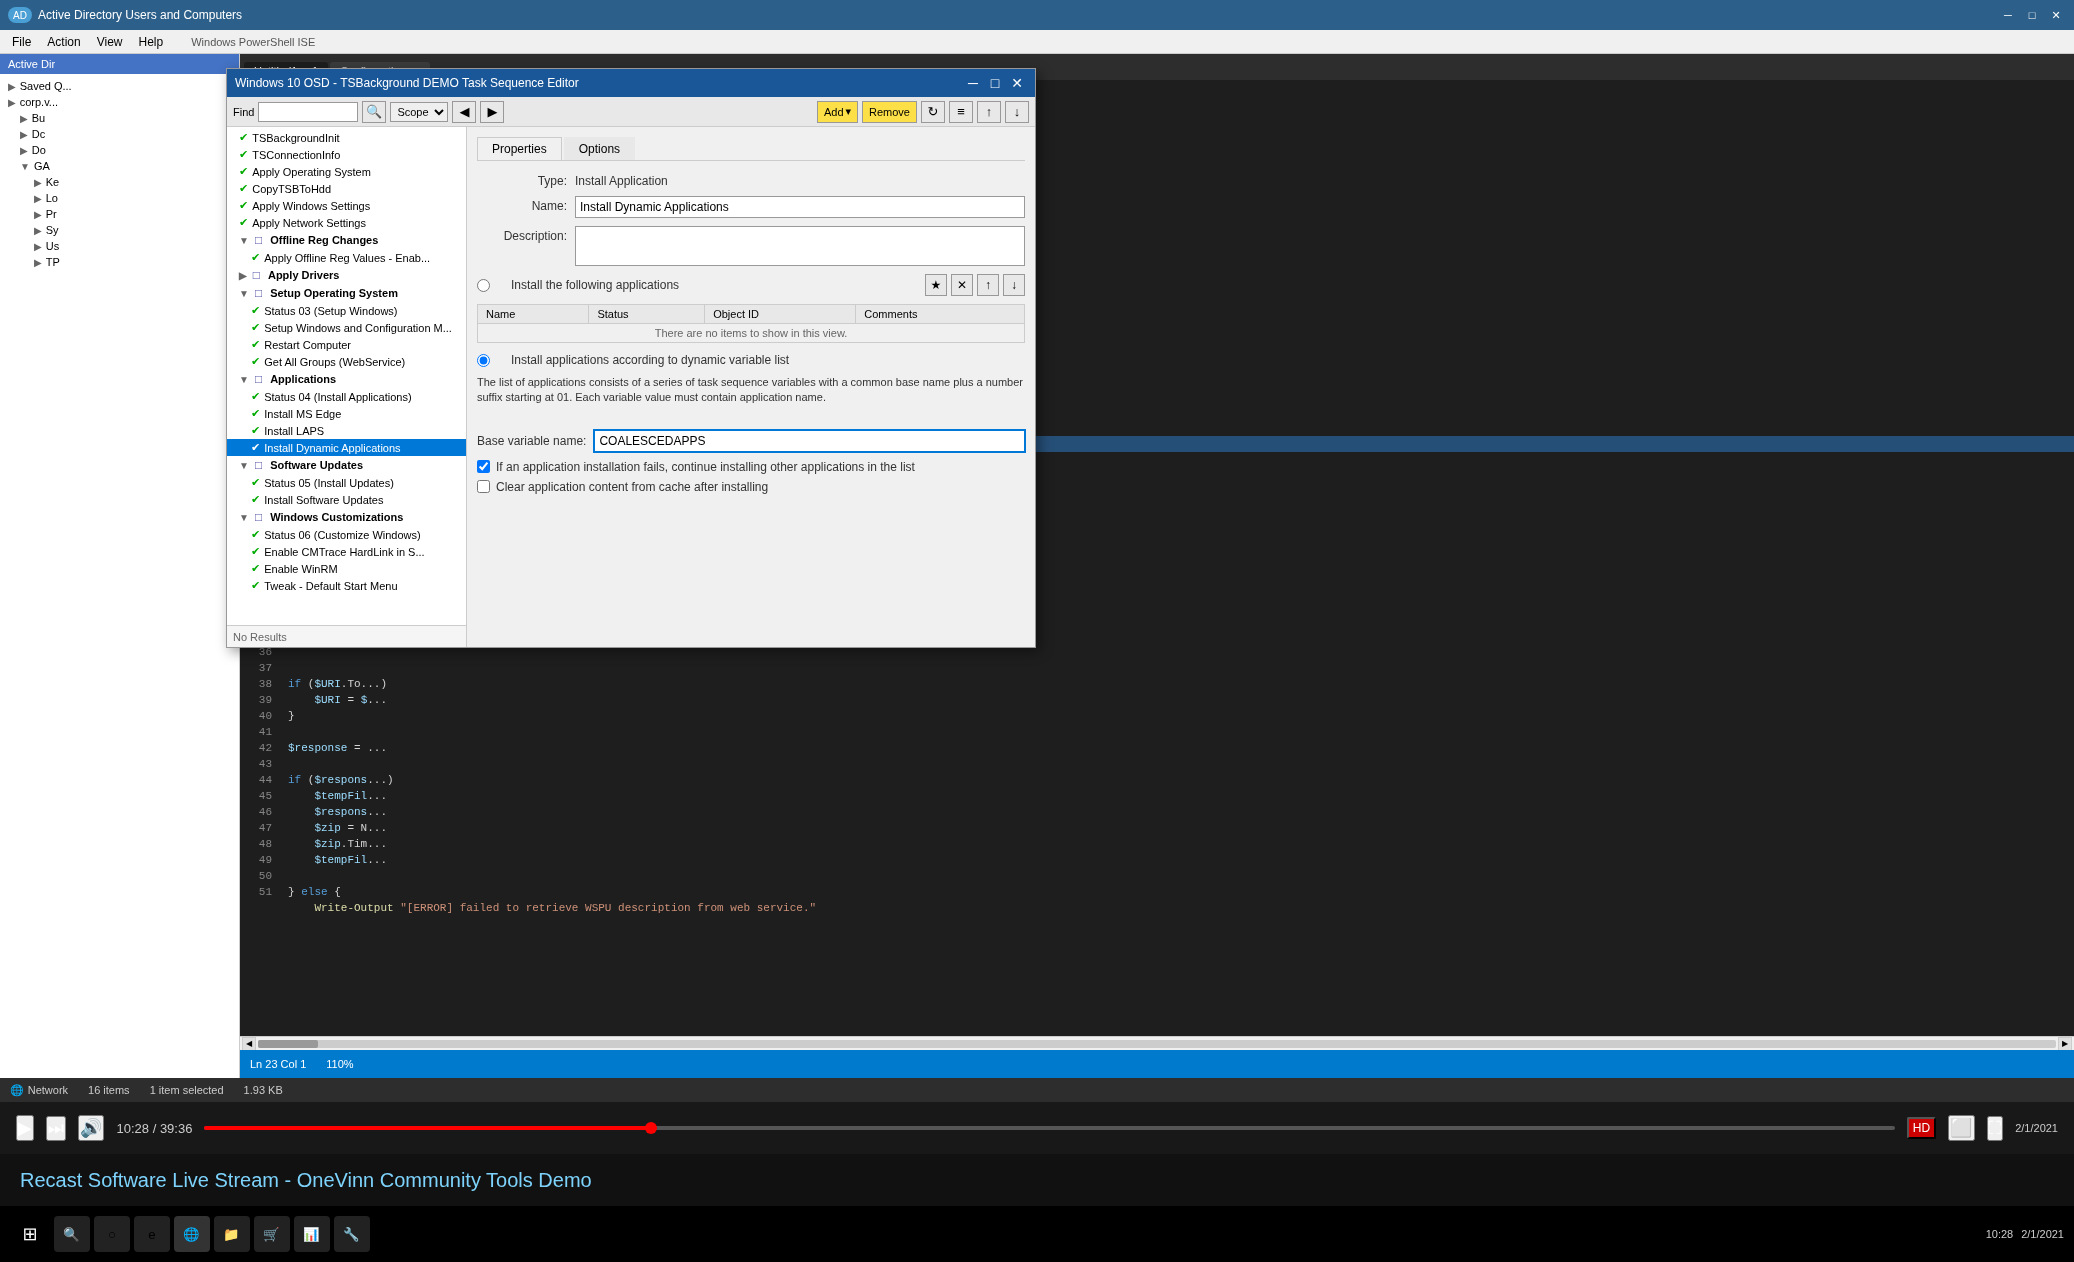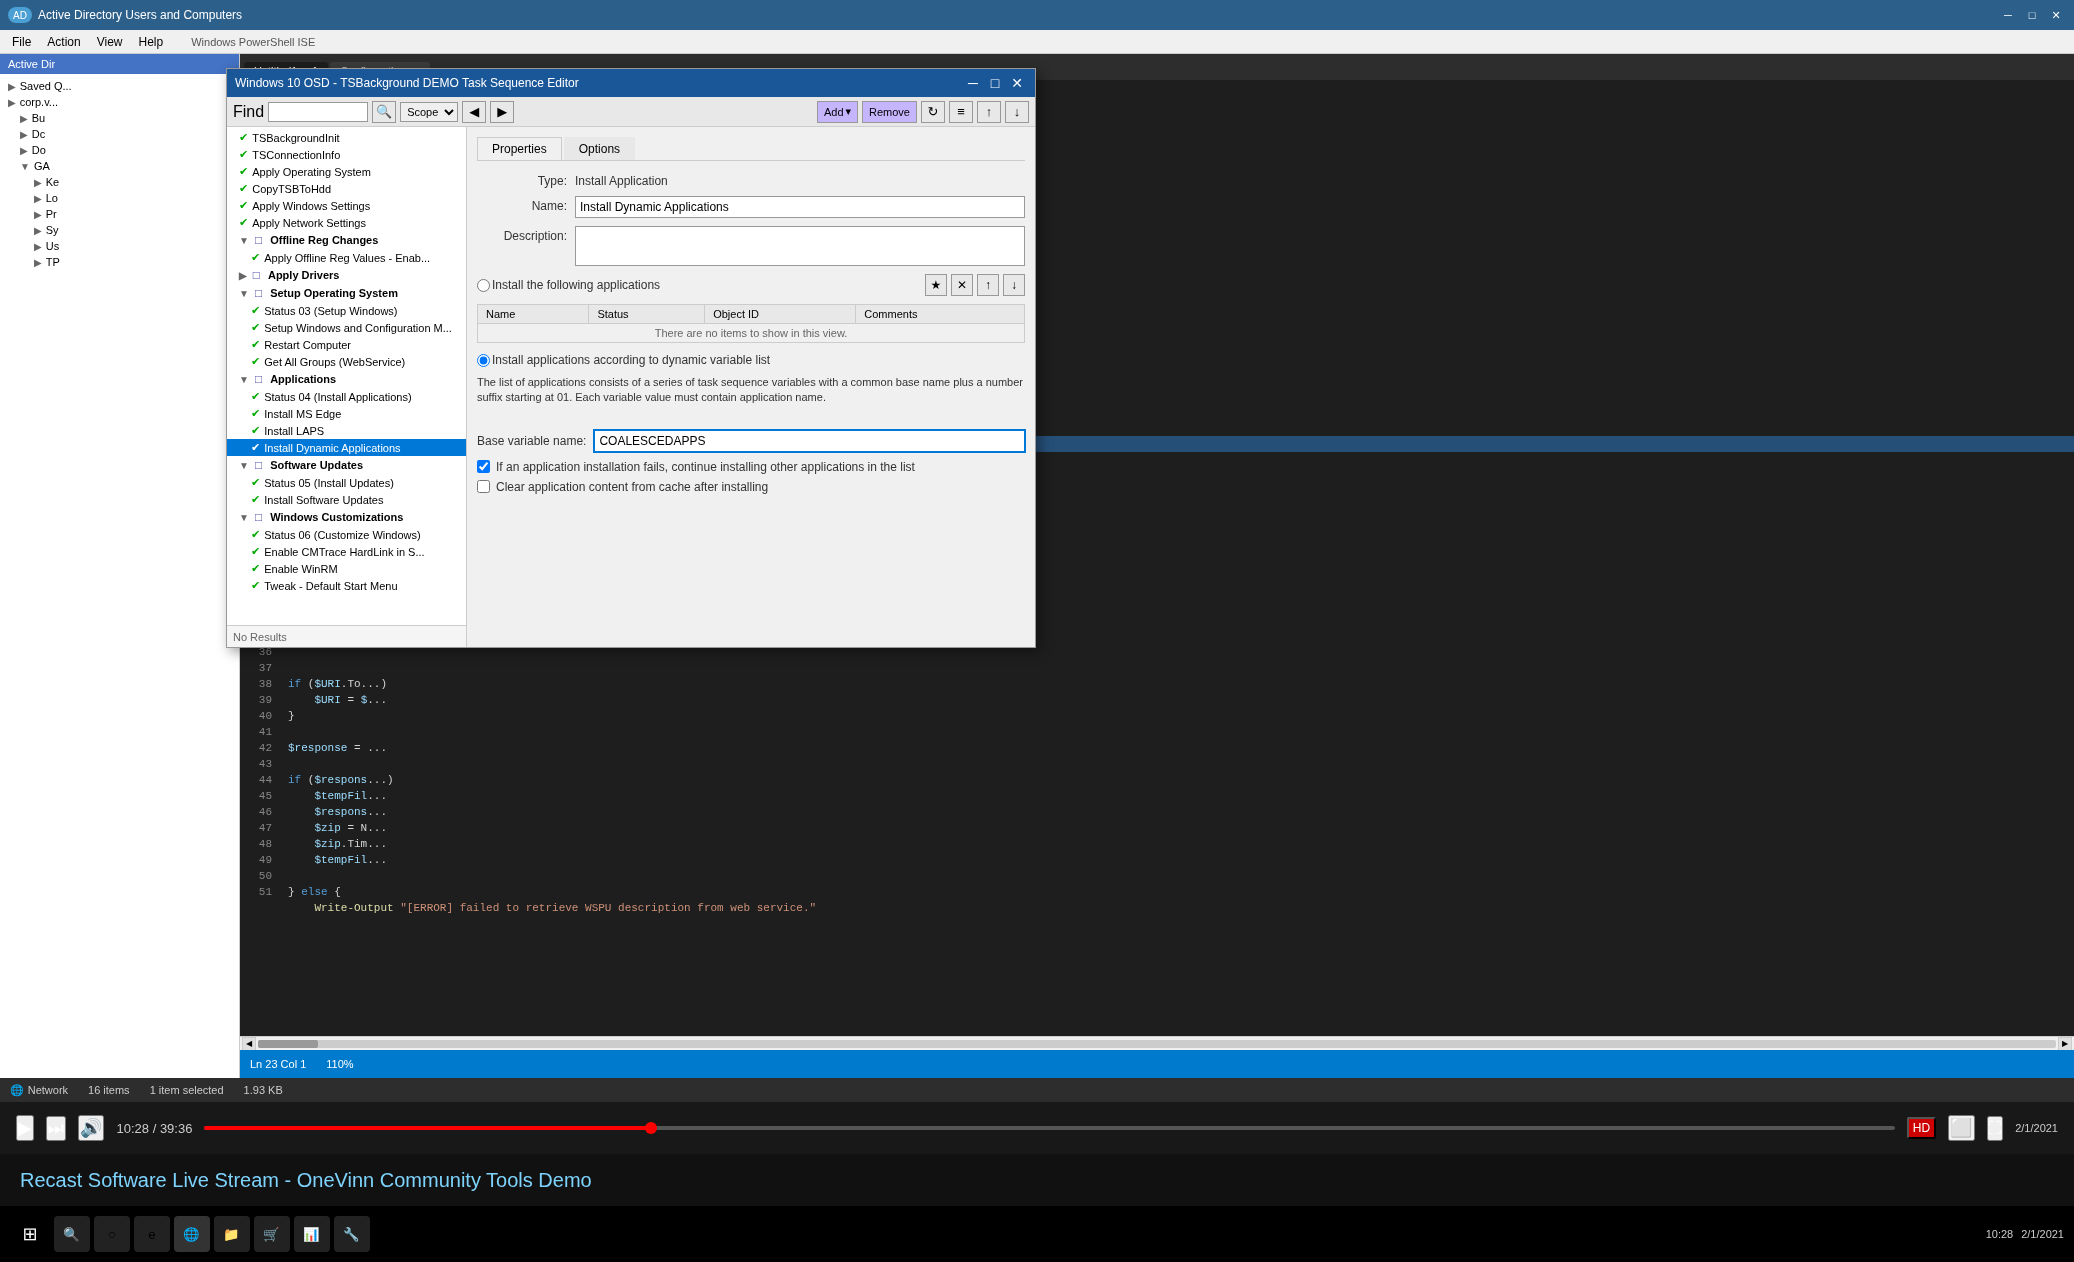--- a/index.html
+++ b/index.html
@@ -324,21 +324,21 @@
     .scope-select {
       height: 20px;
       border: 1px solid #999;
       font-size: 11px;
       padding: 0 2px;
     }
     .toolbar-btn {
       height: 22px;
       padding: 0 6px;
       border: 1px solid #999;
-      background: #c4b5fd;
+      background: #fde047;
       font-size: 11px;
       cursor: pointer;
       display: flex;
       align-items: center;
       gap: 2px;
     }
     .toolbar-icon-btn {
       width: 24px;
       height: 22px;
       border: 1px solid #999;
@@ -458,21 +458,21 @@
       font-size: 11px;
       padding: 4px;
       background: white;
       resize: none;
     }
 
     
     .radio-row {
       display: flex;
       align-items: center;
-      gap: 2px;
+      gap: 21px;
       margin-bottom: 8px;
     }
     .radio-label {
       font-size: 12px;
       color: #333;
     }
 
     
     .app-table {
       width: 100%;
@@ -835,21 +835,21 @@
         <span class="dialog-title-text">Windows 10 OSD - TSBackground DEMO Task Sequence Editor</span>
         <div class="dialog-win-btns">
           <button class="dialog-win-btn">─</button>
           <button class="dialog-win-btn">□</button>
           <button class="dialog-win-btn close">✕</button>
         </div>
       </div>
 
       <div class="dialog-toolbar">
         <div class="find-box">
-          <span style="font-size:16px;">Find</span>
+          <span style="font-size:11px;">Find</span>
           <input class="find-input" type="text" style="">
           <button class="toolbar-icon-btn">🔍</button>
           <select class="scope-select">
             <option>Scope</option>
           </select>
           <button class="toolbar-icon-btn">◀</button>
           <button class="toolbar-icon-btn">▶</button>
         </div>
         <div style="margin-left:auto; display:flex; gap:4px;">
           <button class="toolbar-btn">

